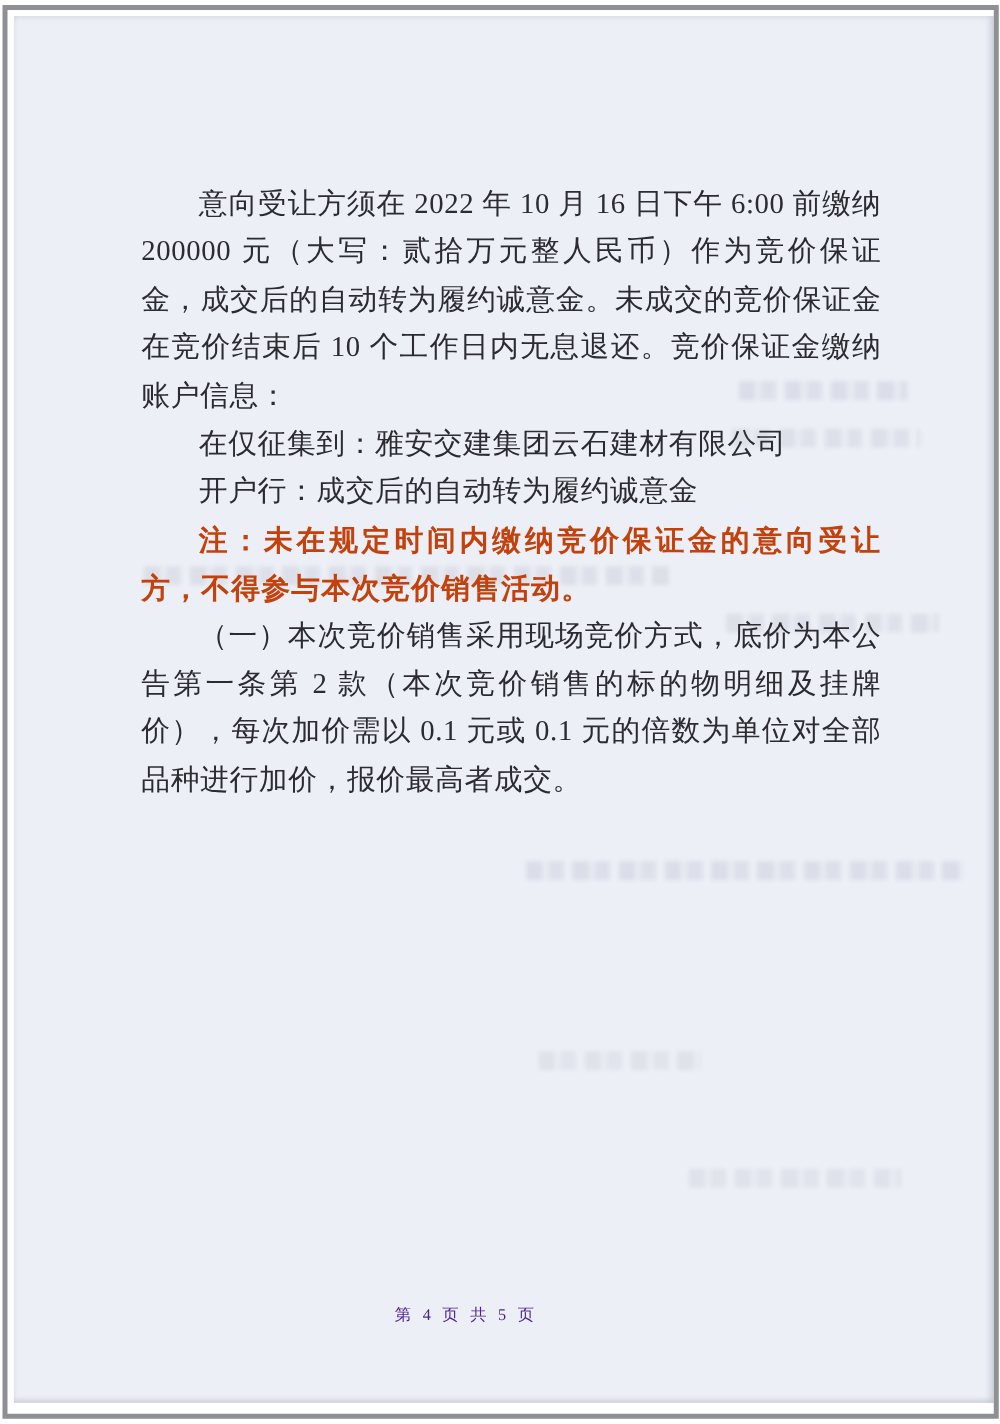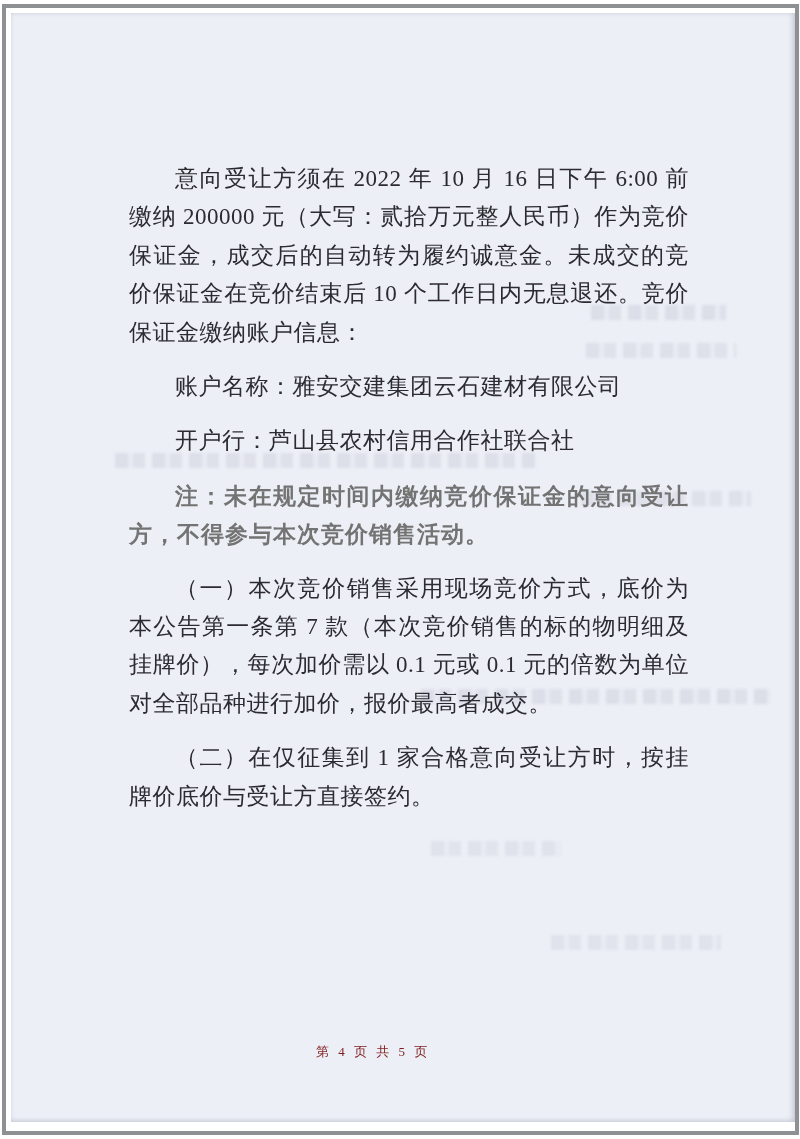--- a/index.html
+++ b/index.html
@@ -38,38 +38,38 @@
   .textcol {
     position: absolute;
     left: 102px; top: 131px;
     width: 592px;
     color: #2b2b31;
     font-size: 23px;
     line-height: 38.4px;
     text-align: justify;
   }
   .textcol p {
-    margin: 16px;
+    margin: 0;
     text-indent: 2em;
     letter-spacing: 0.5px;
   }
   p.hei {
     font-family: "Liberation Sans", sans-serif;
     font-weight: bold;
-    color: #737373;
+    color: #c2410c;
     letter-spacing: 1px;
   }
   p.heading5 { margin-top: 9px; }
   .pagefooter {
     position: absolute;
     left: 0; right: 60px;
     top: 1030px;
     text-align: center;
     font-size: 13px;
-    color: #7f1d1d;
+    color: #4c1d95;
     letter-spacing: 3px;
   }
   
   .ghost {
     position: absolute;
     height: 15px;
     background: repeating-linear-gradient(90deg,
       rgba(96,104,134,0.16) 0 13px,
       rgba(96,104,134,0.04) 13px 18px,
       rgba(96,104,134,0.14) 18px 30px,
@@ -89,22 +89,21 @@
     <div class="ghost" style="left:580px; top:292px; width:135px; opacity:.8;"></div>
     <div class="ghost" style="left:575px; top:330px; width:150px; opacity:.7;"></div>
     <div class="ghost" style="left:104px; top:440px; width:420px; opacity:.75;"></div>
     <div class="ghost" style="left:570px; top:478px; width:170px; opacity:.7;"></div>
     <div class="ghost" style="left:410px; top:676px; width:350px; opacity:.8;"></div>
     <div class="ghost" style="left:420px; top:828px; width:130px; opacity:.6;"></div>
     <div class="ghost" style="left:540px; top:922px; width:170px; opacity:.6;"></div>
 
     <div class="textcol">
       <p class="body">意向受让方须在 2022 年 10 月 16 日下午 6:00 前缴纳 200000 元（大写：贰拾万元整人民币）作为竞价保证金，成交后的自动转为履约诚意金。未成交的竞价保证金在竞价结束后 10 个工作日内无息退还。竞价保证金缴纳账户信息：</p>
-      <p class="body">账户名称：雅安交建集团云石建材有限公司</p>
-      <p class="body">开户行：芦山县农村信用合作社联合社</p>
+      <p class="body">在仅征集到：雅安交建集团云石建材有限公司</p>
+      <p class="body">开户行：成交后的自动转为履约诚意金</p>
       <p class="hei">注：未在规定时间内缴纳竞价保证金的意向受让方，不得参与本次竞价销售活动。</p>
-      <p class="body">（一）本次竞价销售采用现场竞价方式，底价为本公告第一条第 7 款（本次竞价销售的标的物明细及挂牌价），每次加价需以 0.1 元或 0.1 元的倍数为单位对全部品种进行加价，报价最高者成交。</p>
-      <p class="body">（二）在仅征集到 1 家合格意向受让方时，按挂牌价底价与受让方直接签约。</p>
+      <p class="body">（一）本次竞价销售采用现场竞价方式，底价为本公告第一条第 2 款（本次竞价销售的标的物明细及挂牌价），每次加价需以 0.1 元或 0.1 元的倍数为单位对全部品种进行加价，报价最高者成交。</p>
     </div>
 
     <div class="pagefooter">第 4 页 共 5 页</div>
   </div>
 </div>
 
 </body></html>

